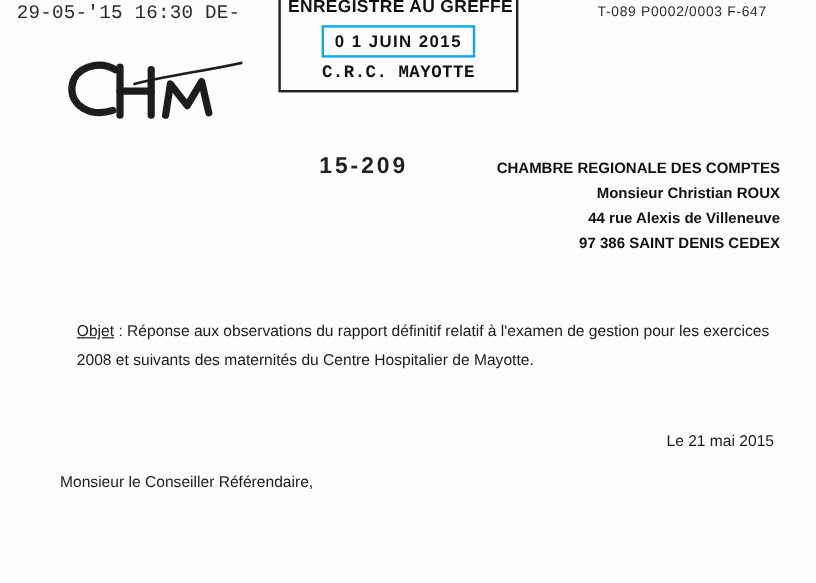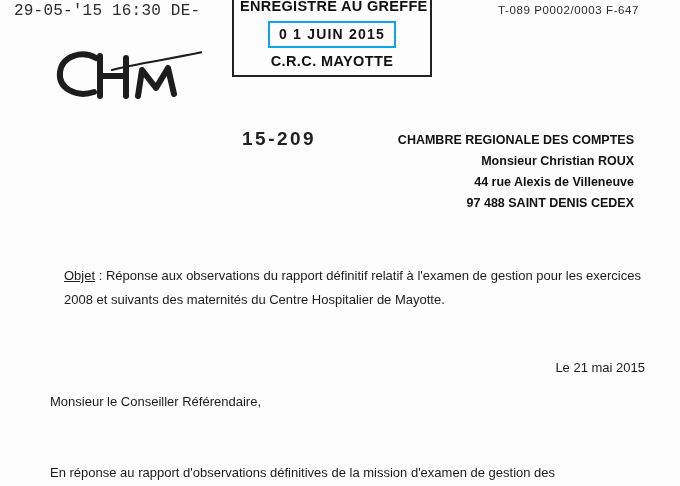--- a/index.html
+++ b/index.html
@@ -81,39 +81,40 @@
     font-weight: bold;
     letter-spacing: 1.2px;
     color: #111;
   }
   .stamp-footer {
     font-size: 14.5px;
     font-weight: bold;
     letter-spacing: 0.4px;
     color: #111;
     margin-top: 2px;
+    font-family: Liberation Mono, monospace;
   }
 
   
   .refnum {
     position: absolute;
     top: 128px;
-    left: 242px;
+    left: 266px;
     font-size: 19px;
     font-weight: bold;
     letter-spacing: 2.5px;
     color: #222;
     font-family: "Liberation Sans", sans-serif;
   }
 
   
   .recipient {
     position: absolute;
     top: 130px;
-    left: 386px;
+    left: 402px;
     width: 248px;
     text-align: right;
     font-size: 12.5px;
     font-weight: bold;
     line-height: 21px;
     color: #111;
   }
   .recipient div { white-space: nowrap; }
 
   
@@ -193,26 +194,25 @@
     <div class="stamp-date-box">0 1 JUIN 2015</div>
     <div class="stamp-footer">C.R.C. MAYOTTE</div>
   </div>
 
   <div class="refnum">15-209</div>
 
   <div class="recipient">
     <div>CHAMBRE REGIONALE DES COMPTES</div>
     <div>Monsieur Christian ROUX</div>
     <div>44 rue Alexis de Villeneuve</div>
-    <div>97 488 SAINT DENIS CEDEX</div>
+    <div>97 386 SAINT DENIS CEDEX</div>
   </div>
 
   <div class="objet">
     <span class="u">Objet</span><span> : </span><span>Réponse aux observations du rapport définitif relatif à l'examen de gestion pour les exercices 2008 et suivants des maternités du Centre Hospitalier de Mayotte.</span>
   </div>
 
   <div class="date-line">Le 21 mai 2015</div>
 
   <div class="salutation">Monsieur le Conseiller Référendaire,</div>
 
-  <div class="body-par">En réponse au rapport d'observations définitives de la mission d'examen de gestion des</div>
 
 </div>
 
 </body></html>

